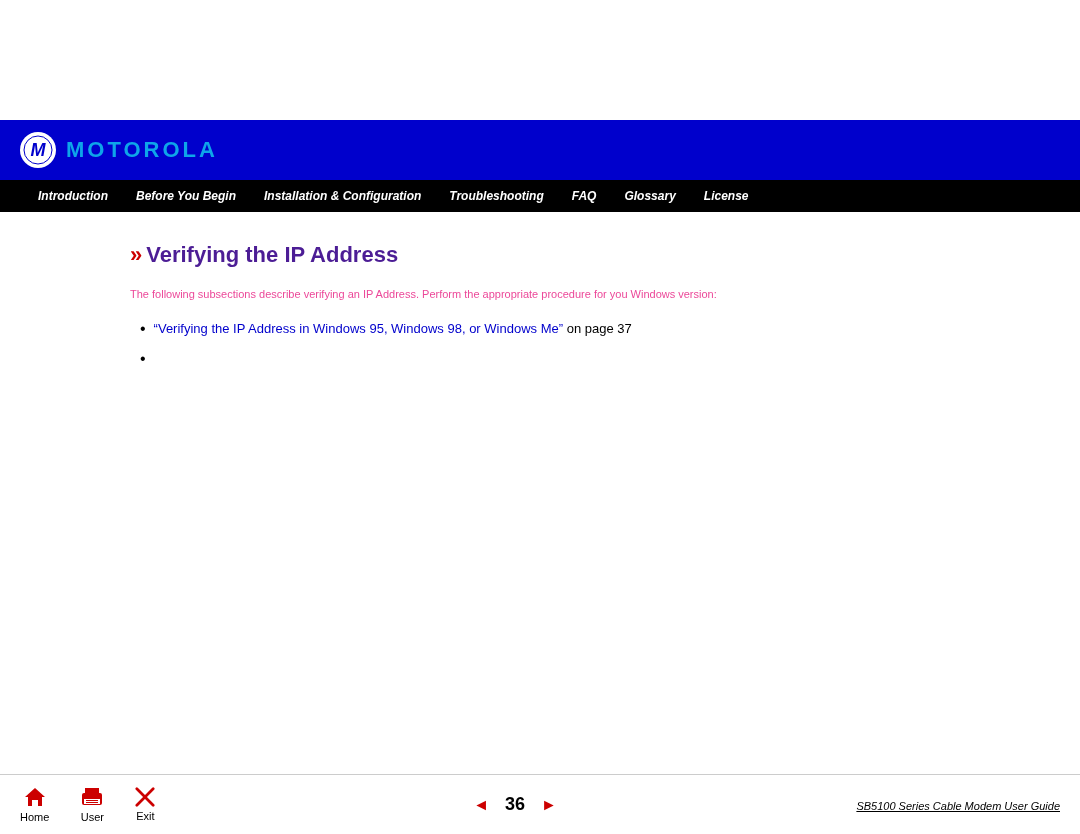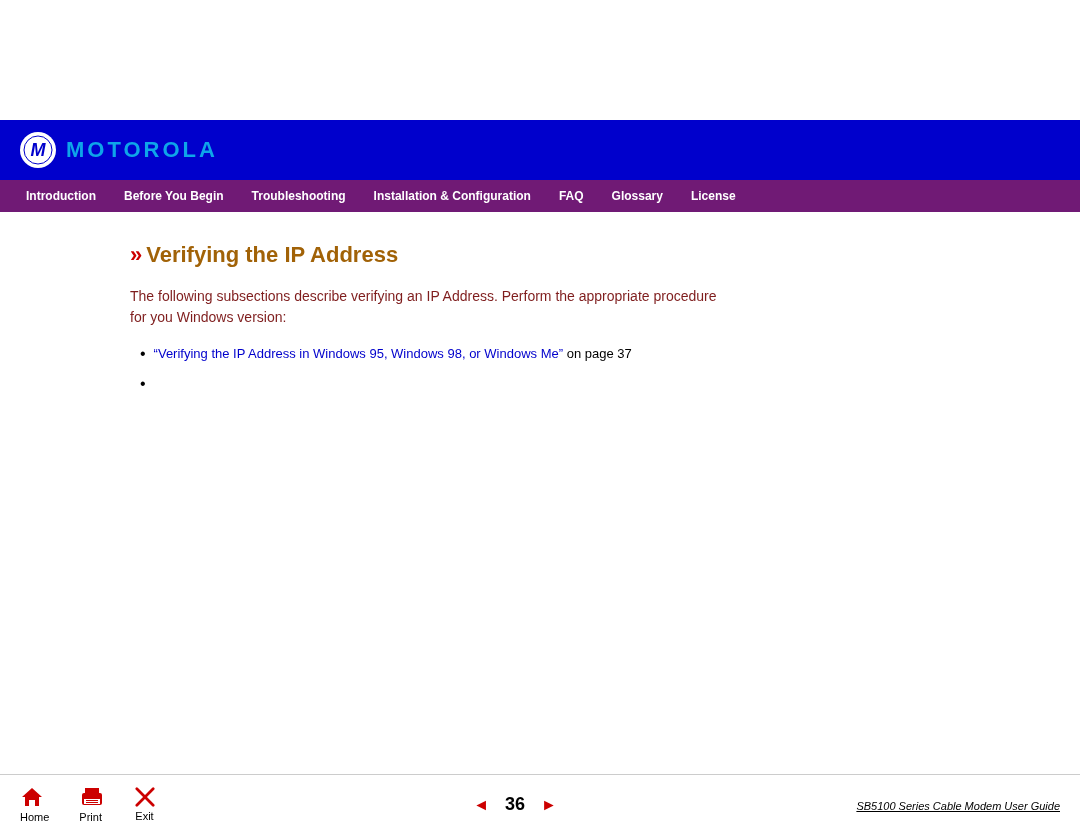--- a/index.html
+++ b/index.html
@@ -62,25 +62,26 @@
     .motorola-text {
       color: #0ea5e9;
       font-size: 22px;
       font-weight: bold;
       letter-spacing: 3px;
       font-family: Arial, Helvetica, sans-serif;
     }
 
     
     .nav-bar {
-      background: #701a75;
-      display: flex;
-      align-items: center;
-      padding: 0 12px;
+      background: #000000;
+      display: flex;
+      align-items: center;
+      padding: 0 24px;
       min-height: 32px;
+      font-style: italic;
     }
 
     .nav-item {
       color: #ffffff;
       font-size: 12px;
       font-weight: bold;
       padding: 8px 14px;
       cursor: pointer;
       white-space: nowrap;
       text-decoration: none;
@@ -103,30 +104,30 @@
     }
 
     .title-arrow {
       color: #cc0000;
       font-size: 22px;
       font-weight: bold;
       margin-right: 4px;
     }
 
     .title-text {
-      color: #a16207;
+      color: #4c1d95;
       font-size: 22px;
       font-weight: bold;
       font-family: Arial, Helvetica, sans-serif;
     }
 
     
     .body-text {
-      font-size: 14px;
-      color: #7f1d1d;
+      font-size: 11px;
+      color: #ec4899;
       line-height: 1.5;
       margin-bottom: 16px;
       max-width: 600px;
     }
 
     
     .bullet-list {
       list-style: none;
       margin-bottom: 12px;
       padding-left: 10px;
@@ -182,21 +183,21 @@
     .footer-left {
       display: flex;
       align-items: center;
       gap: 30px;
       min-width: 200px;
     }
 
     .footer-btn {
       display: flex;
       flex-direction: column;
-      align-items: flex-start;
+      align-items: center;
       cursor: pointer;
       gap: 3px;
     }
 
     .footer-btn-label {
       font-size: 11px;
       color: #000000;
     }
 
     
@@ -272,22 +273,22 @@
           <text x="15" y="21" text-anchor="middle" font-size="18" font-weight="bold" font-style="italic" font-family="Arial" fill="#0000cc">M</text>
         </svg>
       </div>
       <span class="motorola-text">MOTOROLA</span>
     </div>
   </div>
 
   <div class="nav-bar">
     <a class="nav-item">Introduction</a>
     <a class="nav-item">Before You Begin</a>
+    <a class="nav-item">Installation &amp; Configuration</a>
     <a class="nav-item">Troubleshooting</a>
-    <a class="nav-item">Installation &amp; Configuration</a>
     <a class="nav-item">FAQ</a>
     <a class="nav-item">Glossary</a>
     <a class="nav-item">License</a>
   </div>
 
   <div class="main-content">
 
     <div class="page-title">
       <span class="title-arrow">»</span>
       <span class="title-text">Verifying the IP Address</span>
@@ -325,21 +326,21 @@
       </div>
 
       <div class="footer-btn">
         <svg width="26" height="22" viewBox="0 0 26 22">
           <rect x="3" y="7" width="20" height="12" rx="2" fill="#cc0000"></rect>
           <rect x="6" y="2" width="14" height="7" fill="#cc0000"></rect>
           <rect x="5" y="13" width="16" height="5" fill="#ffffff"></rect>
           <rect x="7" y="14" width="12" height="1" fill="#cc0000"></rect>
           <rect x="7" y="16" width="12" height="1" fill="#cc0000"></rect>
         </svg>
-        <span class="footer-btn-label">Print</span>
+        <span class="footer-btn-label">User</span>
       </div>
 
       <div class="footer-btn">
         <div class="exit-icon">
           <svg width="22" height="22" viewBox="0 0 22 22">
             <line x1="2" y1="2" x2="20" y2="20" stroke="#cc0000" stroke-width="3" stroke-linecap="round"></line>
             <line x1="20" y1="2" x2="2" y2="20" stroke="#cc0000" stroke-width="3" stroke-linecap="round"></line>
           </svg>
         </div>
         <span class="footer-btn-label">Exit</span>

